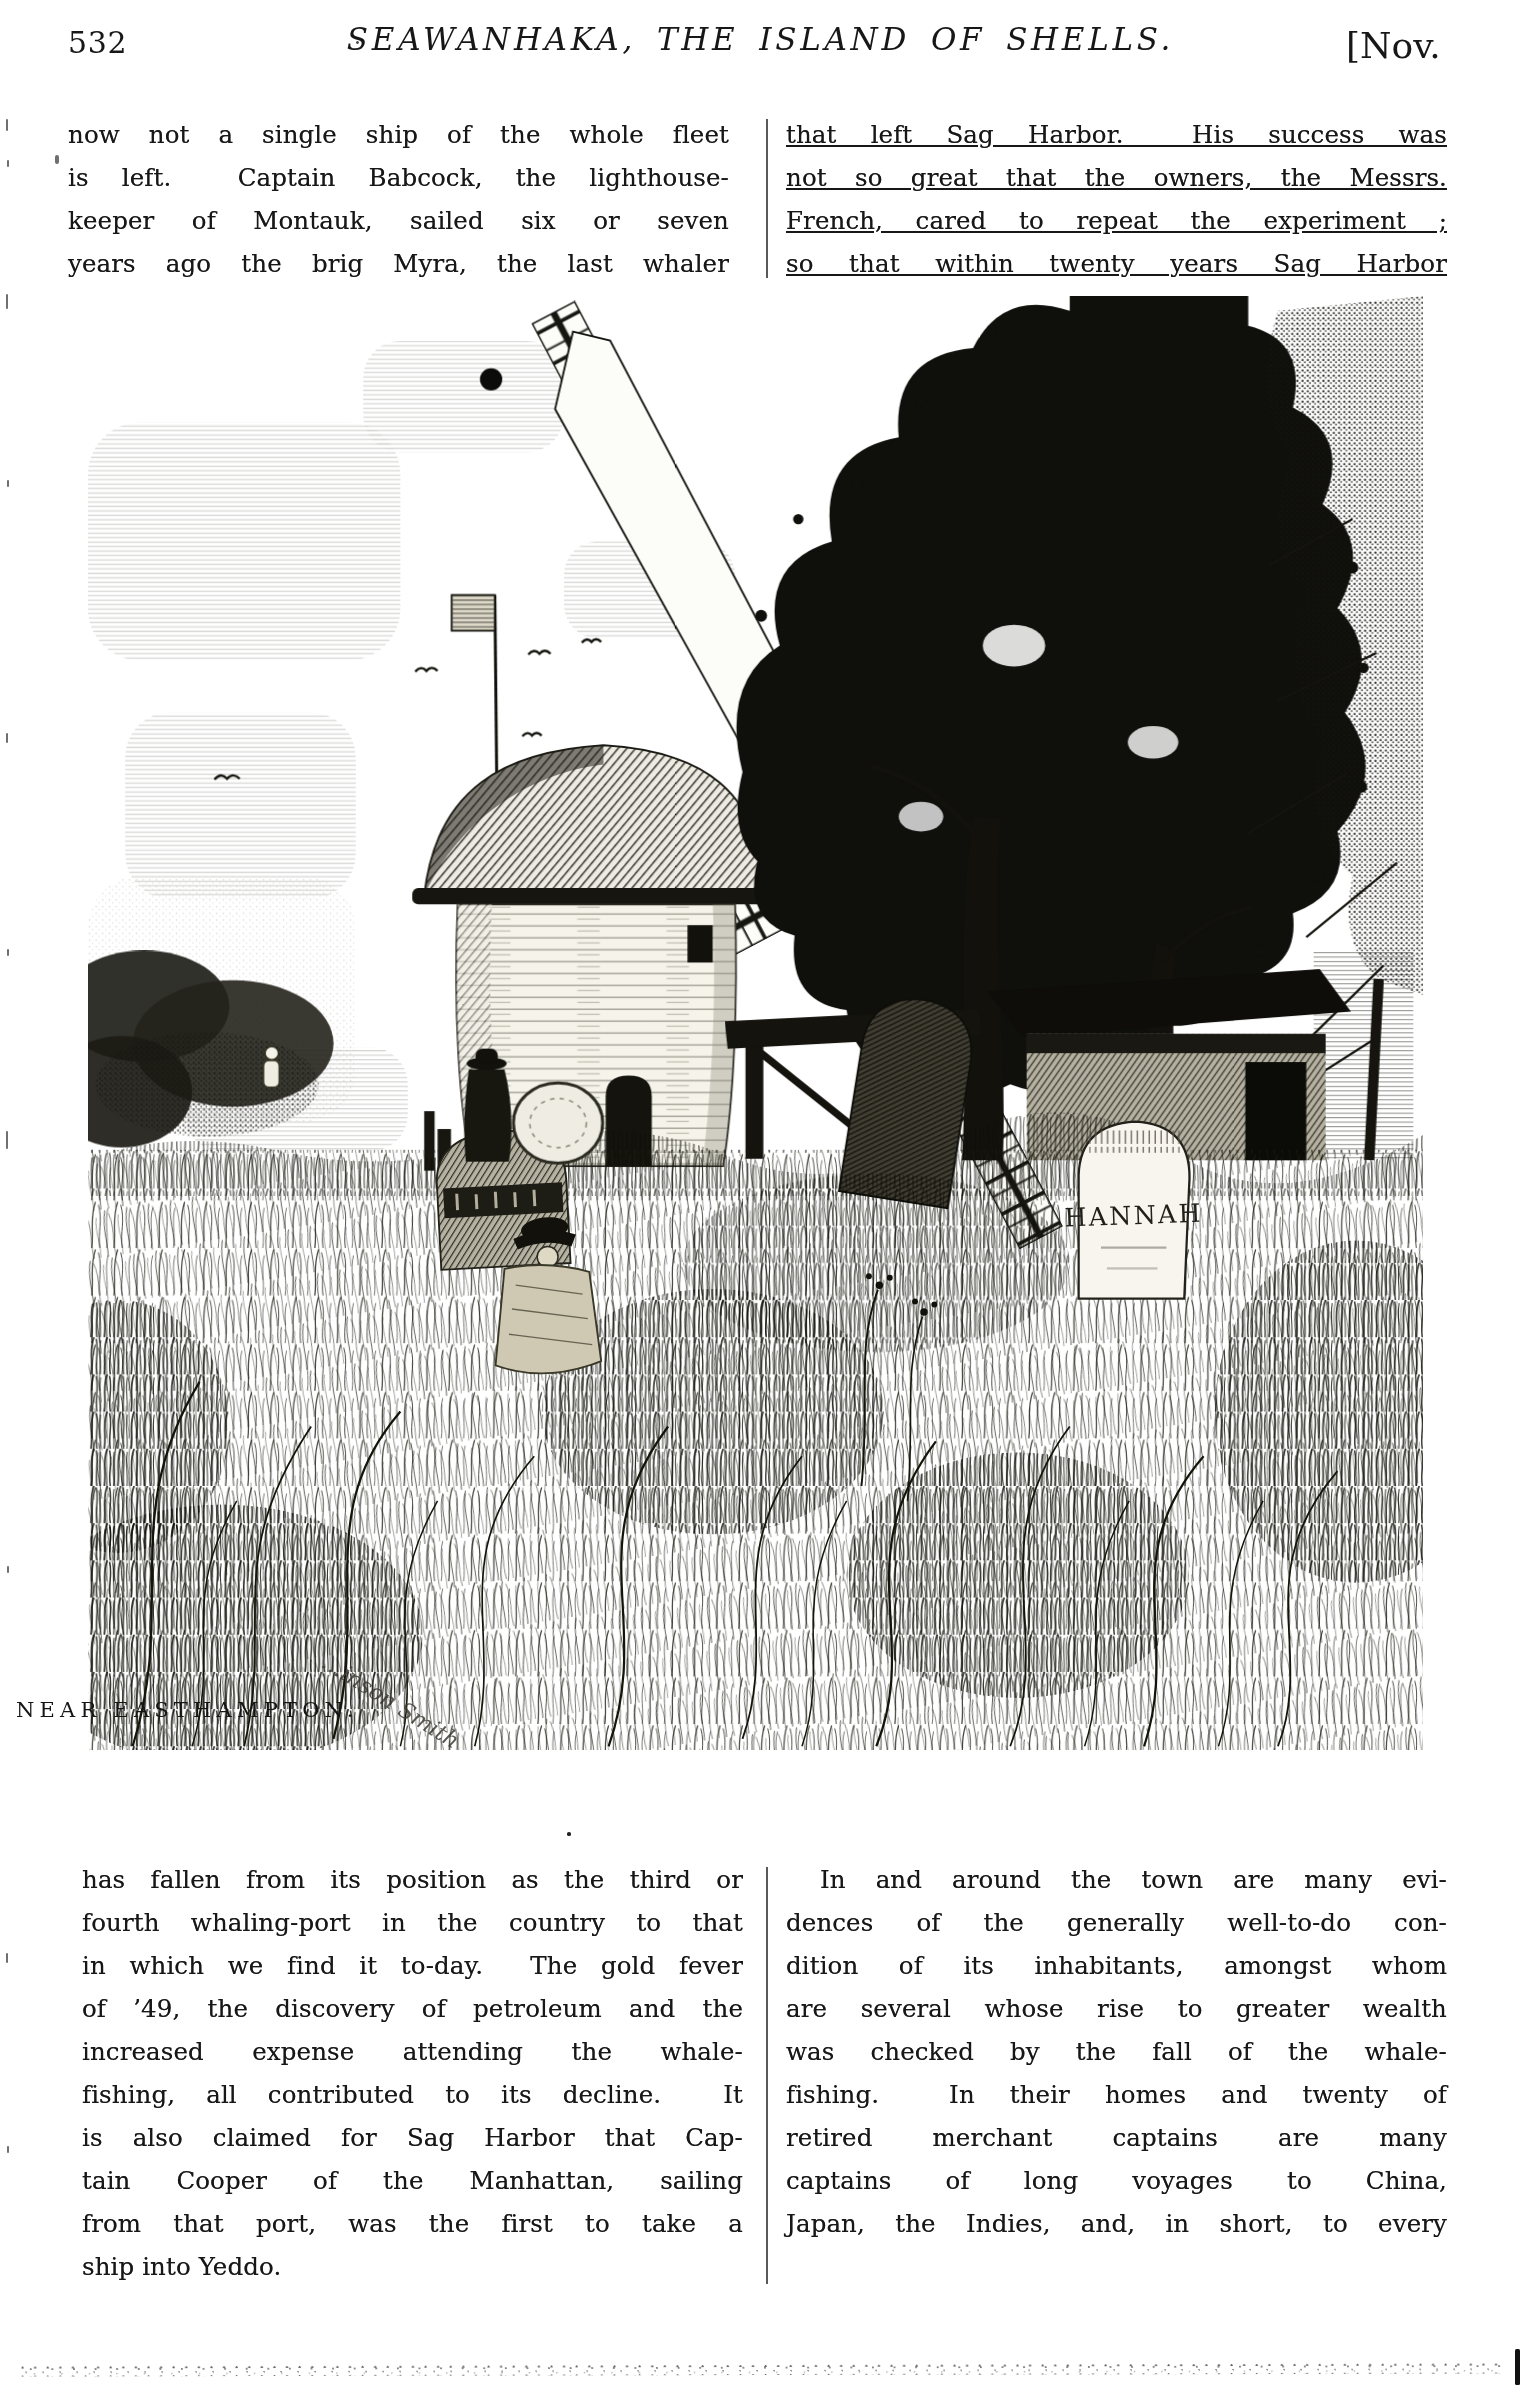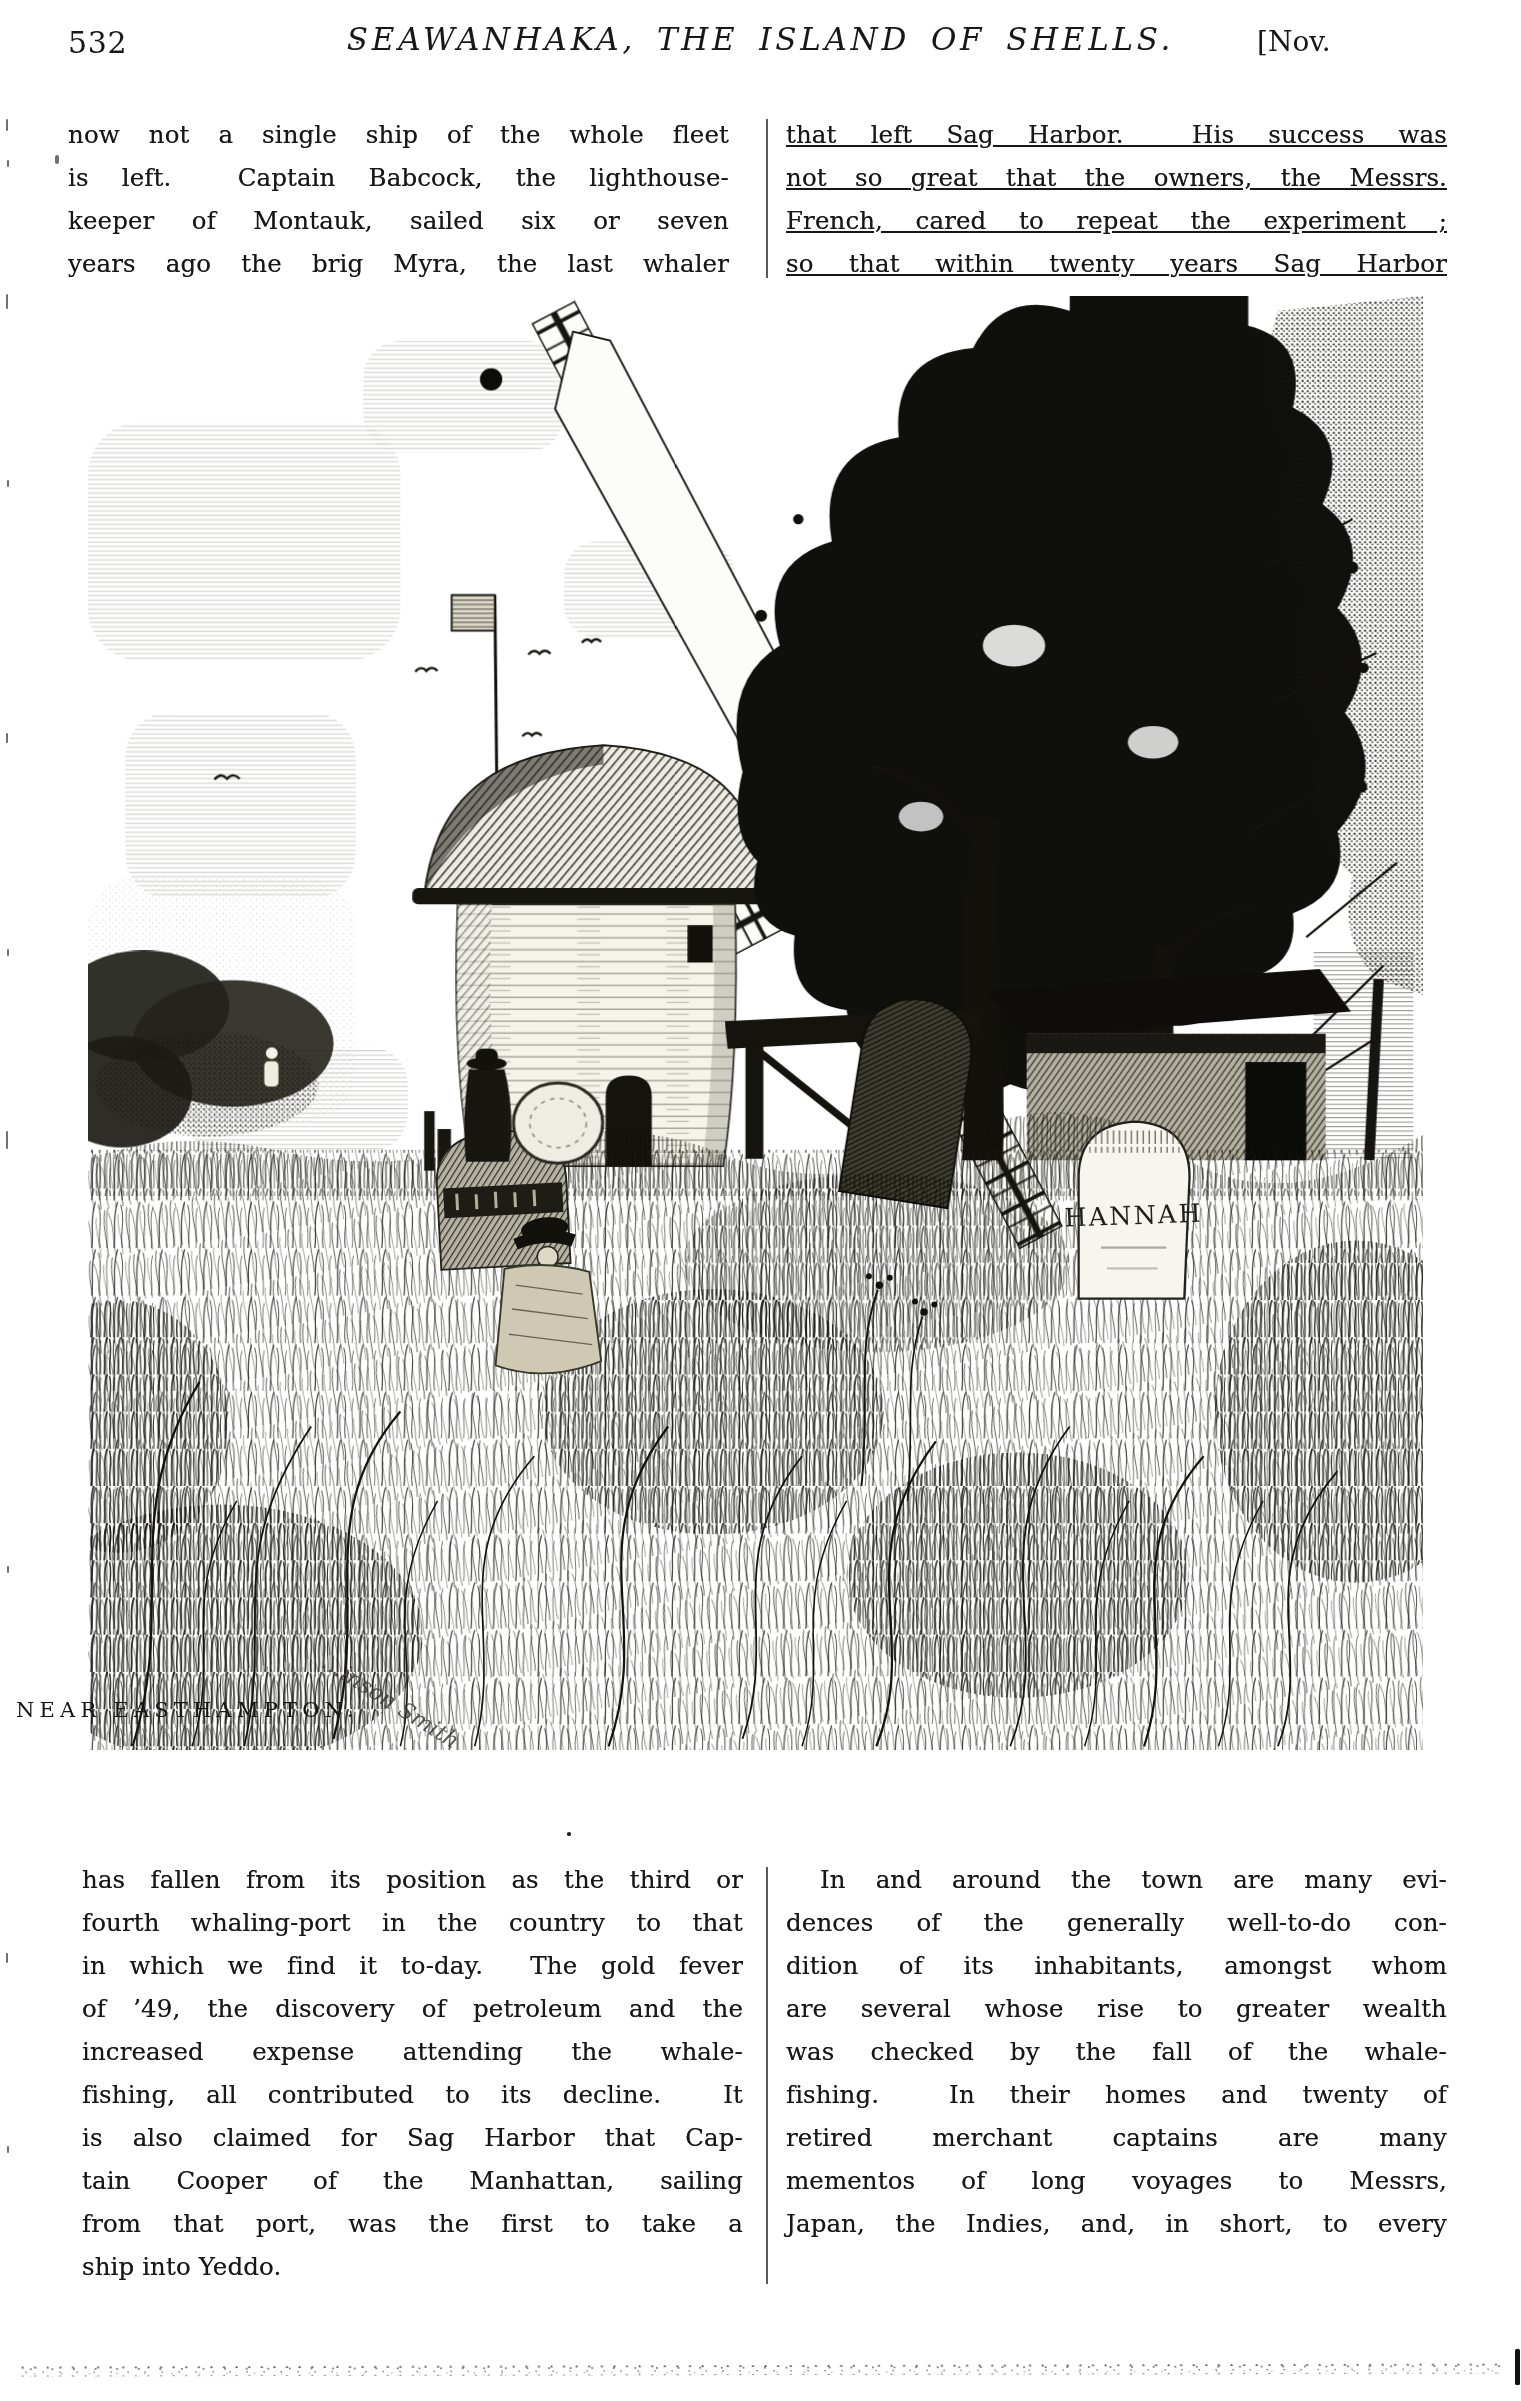--- a/index.html
+++ b/index.html
@@ -2,21 +2,21 @@
 <html style="font-size:12px"><head>
 <meta charset="utf-8">
 <style>
   html,body{margin:0;padding:0;background:#e8e8e8;}
   .page{position:relative;width:1521px;height:2401px;background:#ffffff;overflow:hidden;
         font-family:"DejaVu Serif", serif;color:#171717;}
   
   .pgnum{position:absolute;left:68px;top:25px;font-size:30px;letter-spacing:0.7px;}
   .runtitle{position:absolute;left:0;right:0;top:21px;text-align:center;font-style:italic;
             font-size:31px;letter-spacing:3.7px;word-spacing:7.4px;}
-  .issue{position:absolute;left:1257px;top:25px;font-size:28px;}
+  .issue{position:absolute;left:1346px;top:25px;font-size:36px;}
   .hdot{position:absolute;left:354px;top:30px;font-size:22px;color:#444;}
   
   .col{position:absolute;width:661px;}
   .tline{white-space:pre-wrap;text-align:justify;text-align-last:justify;
          font-size:24.5px;line-height:43px;letter-spacing:0.1px;
          text-shadow:0 0 0.5px rgba(20,20,20,.65);}
   .short-last .tline:last-child{text-align-last:left;}
   .indent-first .tline:first-child{text-indent:34px;}
   .vrule{position:absolute;width:1.5px;background:#2f2f2f;opacity:.8;}
   
@@ -348,21 +348,21 @@
       <div class="tline">ship into Yeddo.</div>
     </div>
   <div class="col indent-first" style="left:786px;top:1858px;">
       <div class="tline">In and around the town are many evi-</div>
       <div class="tline">dences of the generally well-to-do con-</div>
       <div class="tline">dition of its inhabitants, amongst whom</div>
       <div class="tline">are several whose rise to greater wealth</div>
       <div class="tline">was checked by the fall of the whale-</div>
       <div class="tline">fishing.  In their homes and twenty of</div>
       <div class="tline">retired merchant captains are many</div>
-      <div class="tline">mementos of long voyages to Messrs,</div>
+      <div class="tline">captains of long voyages to China,</div>
       <div class="tline">Japan, the Indies, and, in short, to every</div>
     </div>
   <div class="vrule" style="left:766px;top:1867px;height:417px;"></div>
 
   <div class="sp" style="left:6px;top:119px;width:2.2px;height:12px;"></div>
   <div class="sp" style="left:6.7px;top:160px;width:2.2px;height:6.7px;"></div>
   <div class="sp" style="left:6px;top:294px;width:2.2px;height:15px;"></div>
   <div class="sp" style="left:6.7px;top:480px;width:2.2px;height:7.4px;"></div>
   <div class="sp" style="left:6px;top:733px;width:2.2px;height:10.4px;"></div>
   <div class="sp" style="left:6.7px;top:949px;width:2.2px;height:6.7px;"></div>

